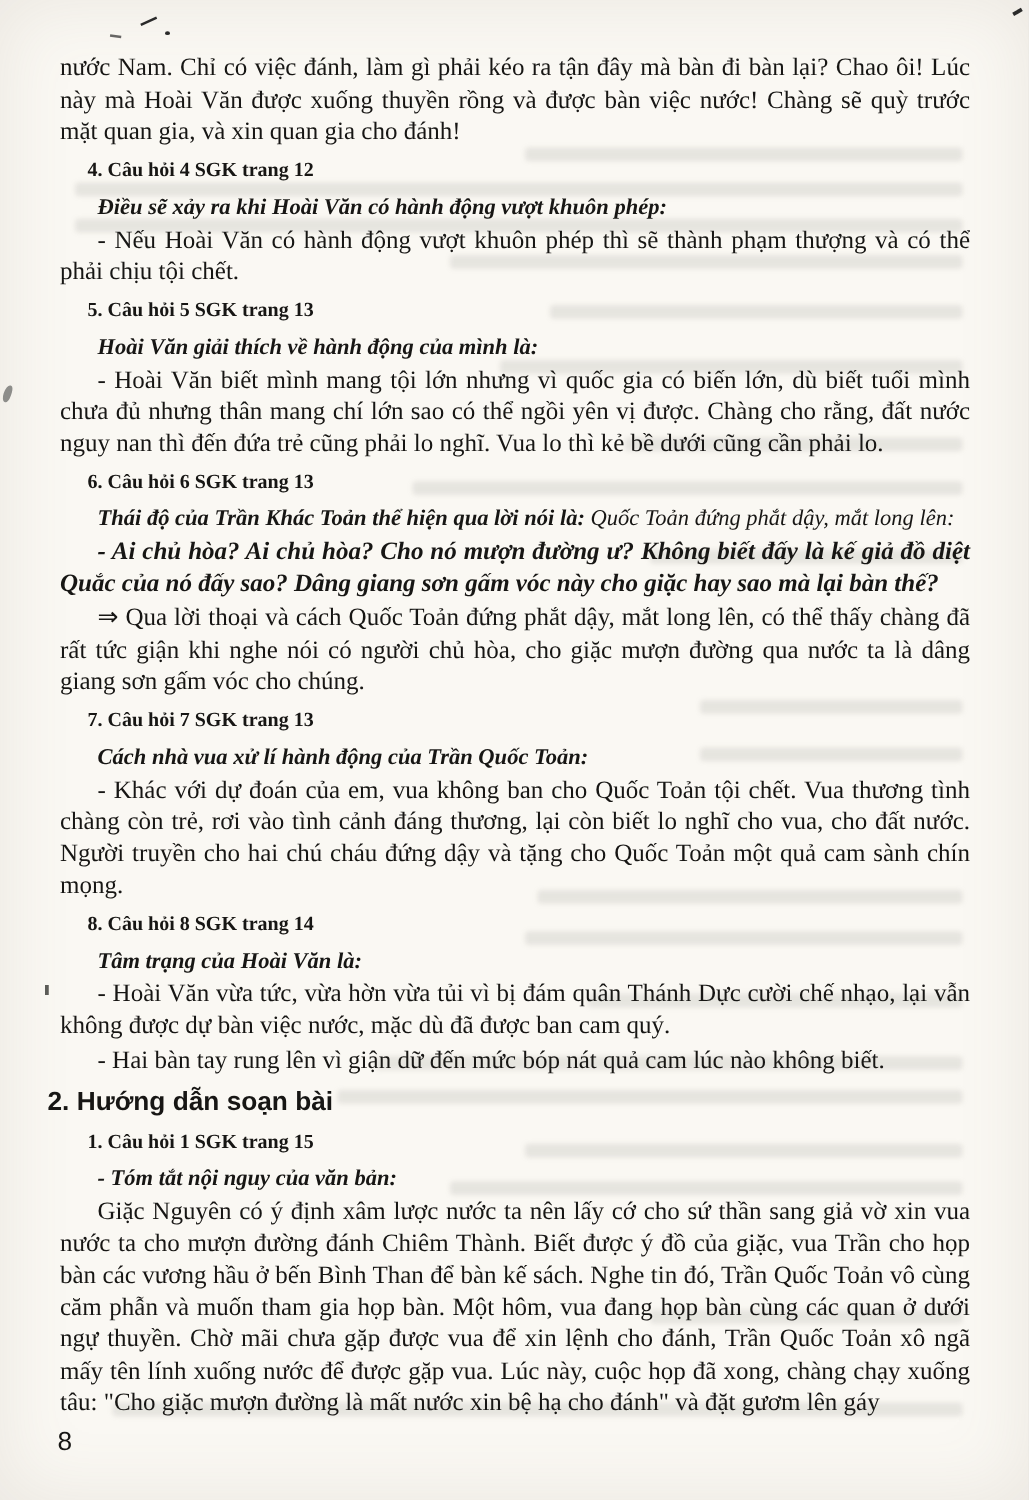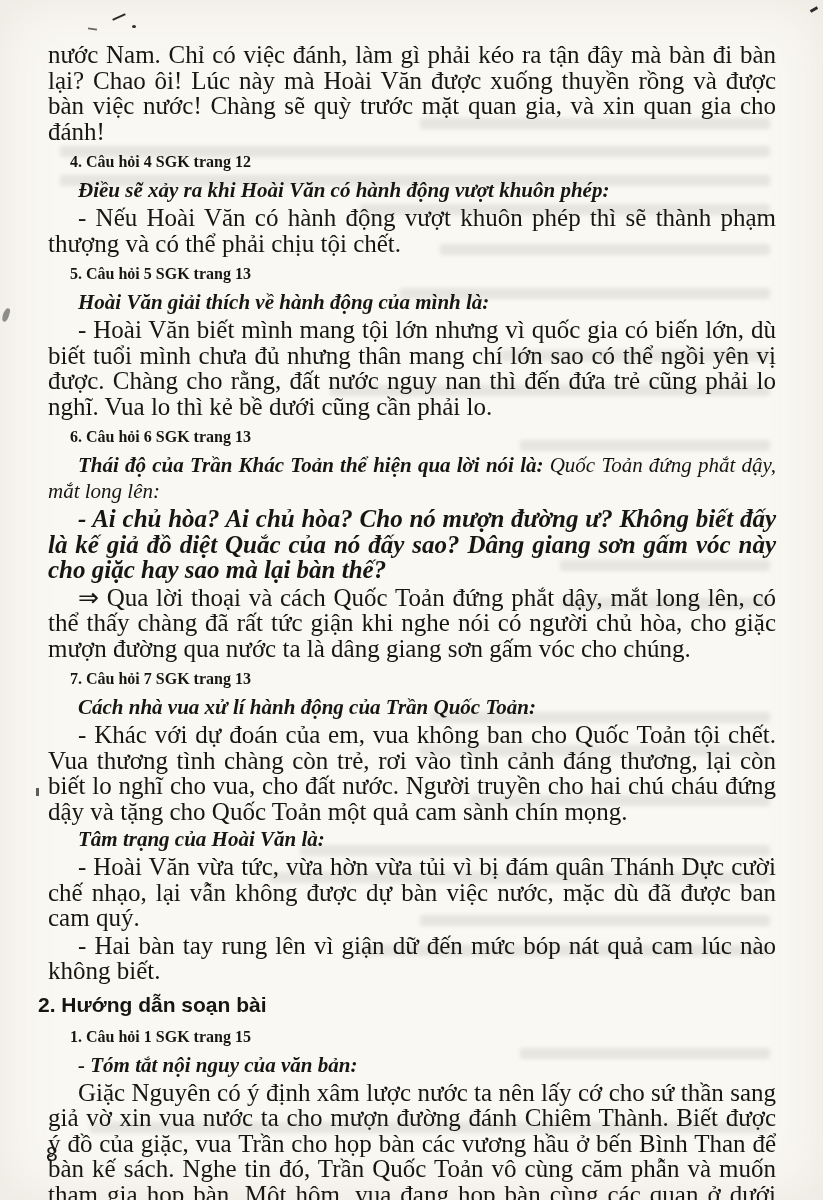--- a/index.html
+++ b/index.html
@@ -24,37 +24,37 @@
     border-radius: 3px;
     pointer-events: none;
   }
   .ink-mark { position: absolute; background: #2a2a2a; pointer-events: none; }
   .text-col {
     position: absolute;
     left: 48px; top: 42px; width: 728px;
     z-index: 2;
   }
   .para {
-    font-size: 25px;
+    font-size: 20px;
     line-height: 25.5px;
     text-align: justify;
     margin: 0 0 2px 0;
   }
   .indent { text-indent: 30px; }
   .q-heading {
     font-weight: bold;
     font-size: 16px;
     line-height: 26px;
     padding-left: 22px;
     margin: 5px 0 2px 0;
   }
   .q-topic {
     font-weight: bold;
     font-style: italic;
-    font-size: 21px;
+    font-size: 18px;
     line-height: 26px;
     text-indent: 30px;
     text-align: justify;
     margin: 1px 0 2px 0;
   }
   .italic { font-style: italic; font-weight: bold; }
   .topic-detail { font-weight: normal; font-style: italic; }
   .section-heading {
     font-family: "Liberation Sans", sans-serif;
     font-weight: bold;
@@ -117,20 +117,21 @@
 
     <p class="q-heading">6. Câu hỏi 6 SGK trang 13</p>
     <p class="q-topic"><span>Thái độ của Trần Khác Toản thể hiện qua lời nói là:</span><span class="topic-detail"> Quốc Toản đứng phắt dậy, mắt long lên:</span></p>
     <p class="para indent italic">- Ai chủ hòa? Ai chủ hòa? Cho nó mượn đường ư? Không biết đấy là kế giả đồ diệt Quắc của nó đấy sao? Dâng giang sơn gấm vóc này cho giặc hay sao mà lại bàn thế?</p>
     <p class="para indent">⇒ Qua lời thoại và cách Quốc Toản đứng phắt dậy, mắt long lên, có thể thấy chàng đã rất tức giận khi nghe nói có người chủ hòa, cho giặc mượn đường qua nước ta là dâng giang sơn gấm vóc cho chúng.</p>
 
     <p class="q-heading">7. Câu hỏi 7 SGK trang 13</p>
     <p class="q-topic">Cách nhà vua xử lí hành động của Trần Quốc Toản:</p>
     <p class="para indent">- Khác với dự đoán của em, vua không ban cho Quốc Toản tội chết. Vua thương tình chàng còn trẻ, rơi vào tình cảnh đáng thương, lại còn biết lo nghĩ cho vua, cho đất nước. Người truyền cho hai chú cháu đứng dậy và tặng cho Quốc Toản một quả cam sành chín mọng.</p>
 
+    <p class="q-heading">8. Câu hỏi 8 SGK trang 14</p>
     <p class="q-topic">Tâm trạng của Hoài Văn là:</p>
     <p class="para indent">- Hoài Văn vừa tức, vừa hờn vừa tủi vì bị đám quân Thánh Dực cười chế nhạo, lại vẫn không được dự bàn việc nước, mặc dù đã được ban cam quý.</p>
     <p class="para indent">- Hai bàn tay rung lên vì giận dữ đến mức bóp nát quả cam lúc nào không biết.</p>
 
     <p class="section-heading">2. Hướng dẫn soạn bài</p>
     <p class="q-heading">1. Câu hỏi 1 SGK trang 15</p>
     <p class="q-topic">- Tóm tắt nội nguy của văn bản:</p>
     <p class="para indent">Giặc Nguyên có ý định xâm lược nước ta nên lấy cớ cho sứ thần sang giả vờ xin vua nước ta cho mượn đường đánh Chiêm Thành. Biết được ý đồ của giặc, vua Trần cho họp bàn các vương hầu ở bến Bình Than để bàn kế sách. Nghe tin đó, Trần Quốc Toản vô cùng căm phẫn và muốn tham gia họp bàn. Một hôm, vua đang họp bàn cùng các quan ở dưới ngự thuyền. Chờ mãi chưa gặp được vua để xin lệnh cho đánh, Trần Quốc Toản xô ngã mấy tên lính xuống nước để được gặp vua. Lúc này, cuộc họp đã xong, chàng chạy xuống tâu: "Cho giặc mượn đường là mất nước xin bệ hạ cho đánh" và đặt gươm lên gáy</p>
 
   </div>

